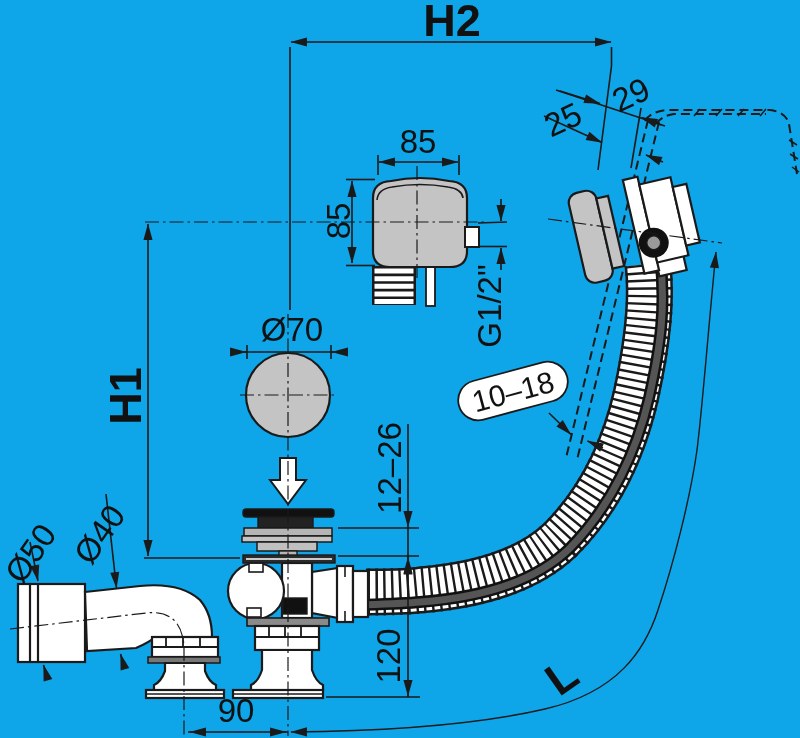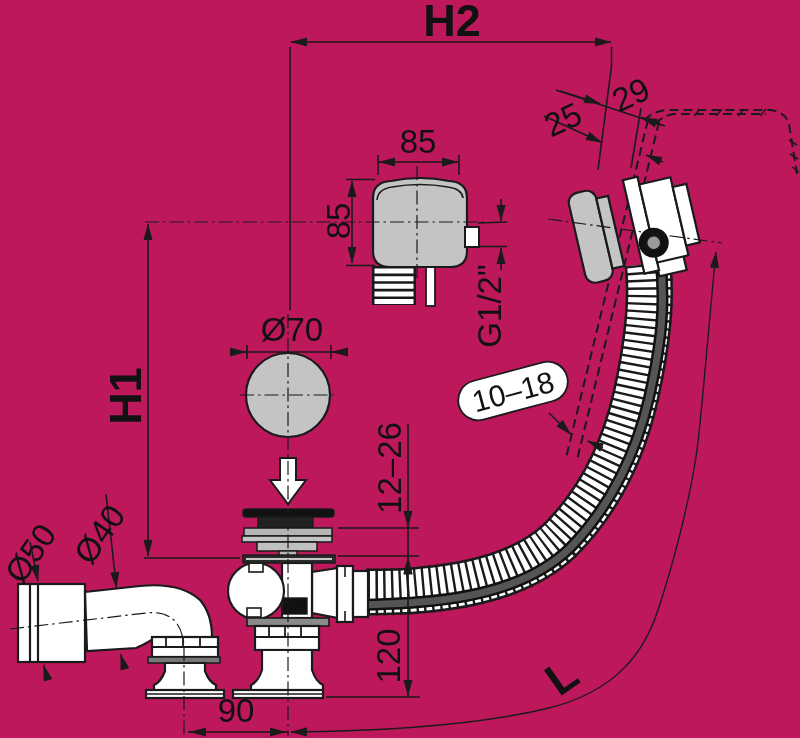--- a/index.html
+++ b/index.html
@@ -1,16 +1,16 @@
 <!DOCTYPE html>
 <html><head>
 <meta charset="utf-8">
 <style>
   html,body{margin:0;padding:0;background:#fff;}
-  .stage{position:relative;width:800px;height:738px;background:#be185d;overflow:hidden;}
+  .stage{position:relative;width:800px;height:738px;background:#0ea5e9;overflow:hidden;}
   svg{display:block;}
   text{font-family:"Liberation Sans","DejaVu Sans",sans-serif;fill:#111;}
   .dimtxt{font-size:33px;}
   .bigtxt{font-size:45px;font-weight:bold;}
   .capsuletxt{font-size:30px;}
 </style>
 </head>
 <body>
 
 <div class="stage">

